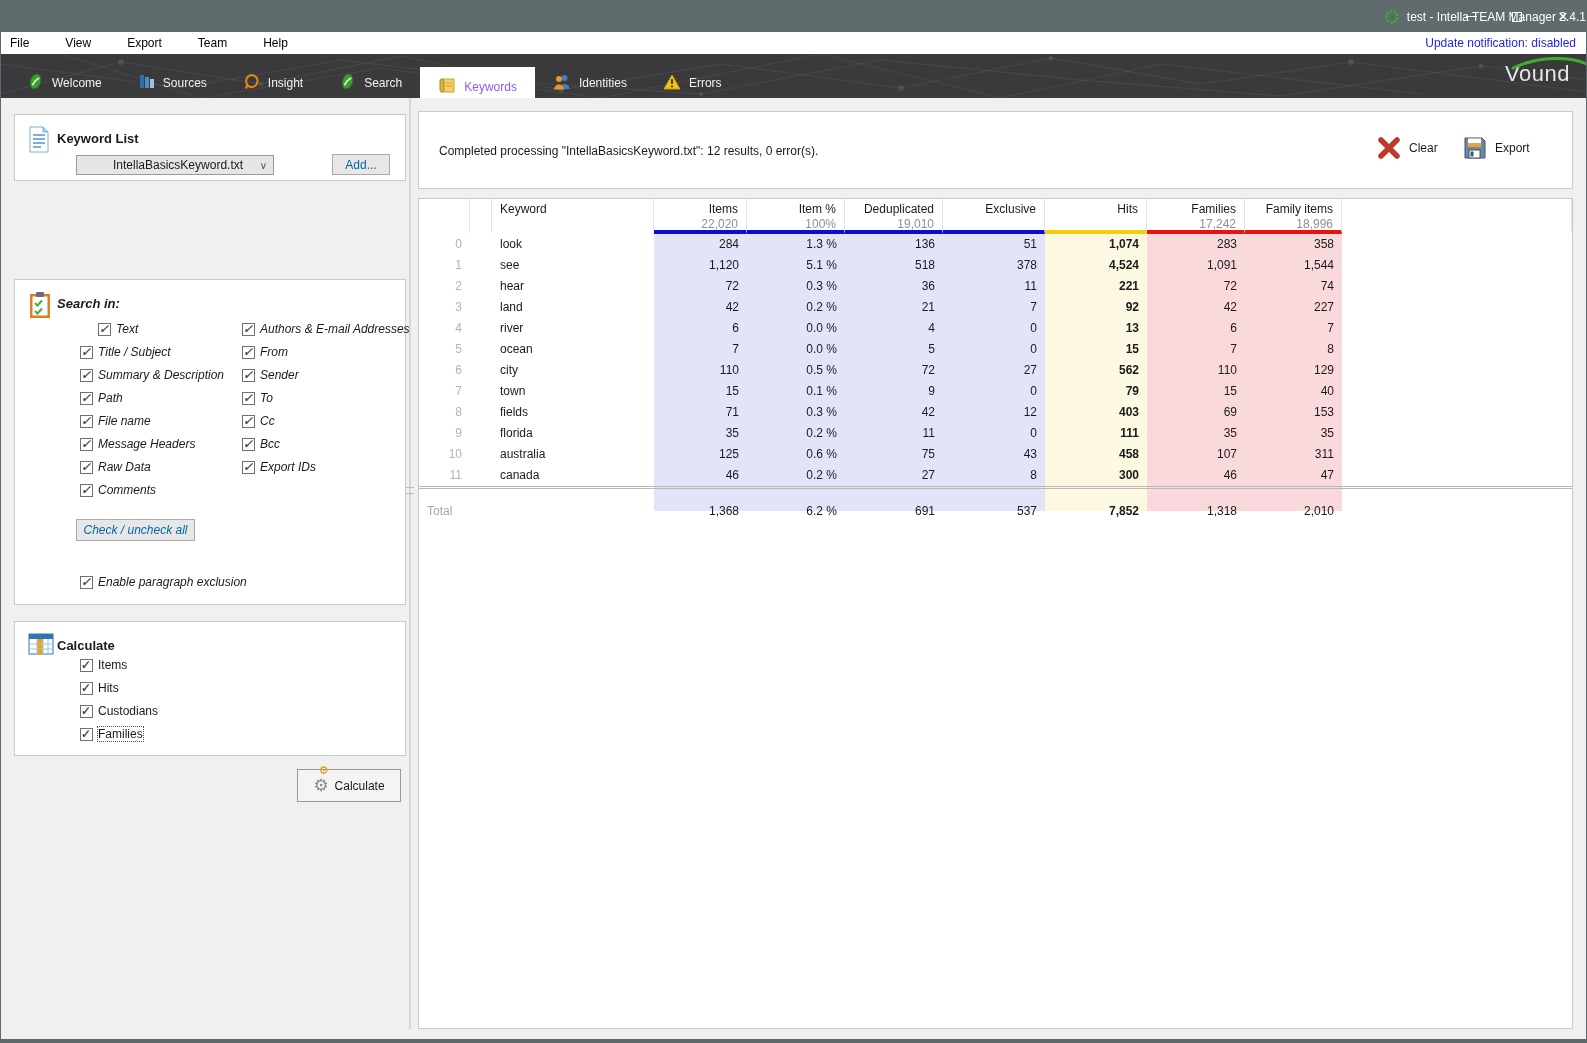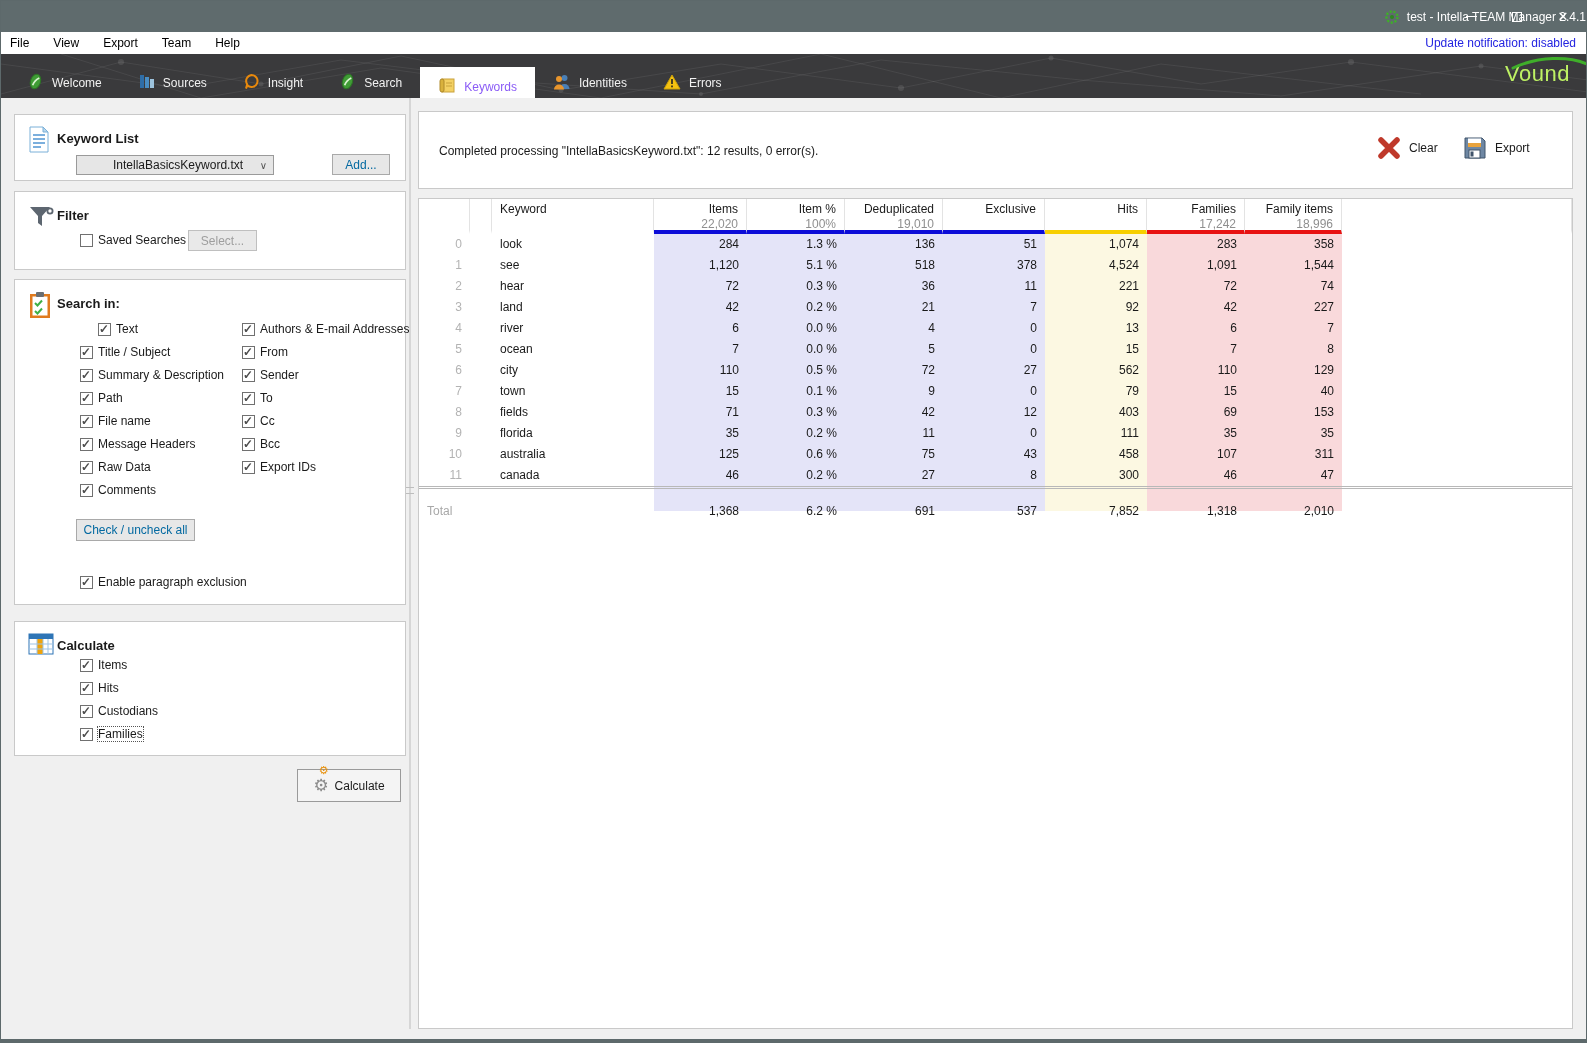--- a/index.html
+++ b/index.html
@@ -13,31 +13,31 @@
   .app-icon { margin:0 7px 0 8px; display:inline-flex; }
   .title-text { font-size:12px; color:#fff; }
   .win-controls { position:absolute; right:0; top:0; height:31px; display:flex; }
   .win-btn { width:46px; height:31px; display:flex; align-items:center; justify-content:center; color:#fff; cursor:default; }
   .glyph-min { display:block; width:11px; height:1px; background:#fff; }
   .glyph-max { display:block; width:10px; height:10px; border:1px solid #fff; }
   .glyph-close { font-size:13px; line-height:1; }
 
   
   .menubar { position:absolute; left:0; top:31px; width:100%; height:22px; background:#fff; display:flex; align-items:center; }
-  .menu-item { padding:0 12px; height:22px; line-height:22px; color:#000; }
+  .menu-item { padding:0 18px; height:22px; line-height:22px; color:#000; }
   .menu-item:first-child { padding-left:9px; }
   .update-note { position:absolute; right:10px; color:#2424e0; }
 
   
   .tabbar { position:absolute; left:0; top:53px; width:100%; height:44px; background:#3a3a3c; overflow:hidden;padding-left:8px; }
   .plexus { position:absolute; left:0; top:0; }
   .tabs { position:absolute; left:8px; bottom:0; display:flex; height:30px; }
   .tab { display:flex; align-items:center; gap:8px; padding:0 18px; height:30px; color:#f2f2f2; font-size:12px; position:relative; }
   .tab.active { background:#fff; color:#8b5cf6; height:39px; margin-top:-1px; }
-  .brand { position:absolute; right:16px; top:7px; color:#bef264; font-size:22px; letter-spacing:0.5px; }
+  .brand { position:absolute; right:16px; top:7px; color:#e5e5e5; font-size:22px; letter-spacing:0.5px; }
   .brand .swoosh { position:absolute; left:-6px; top:-7px; }
 
   
   .content { position:absolute; left:0; top:97px; width:100%; height:931px; background:#f0f0f0; }
   .panel { position:absolute; background:#fff; border:1px solid #c9c9c9; }
   .panel-title { position:absolute; left:42px; top:16px; font-weight:bold; font-size:13px; }
   .panel-icon { position:absolute; left:13px; top:11px; }
   .splitter { position:absolute; left:408px; top:0; width:2px; height:931px; background:#d6d6d6; }
   .splitter-grip { position:absolute; left:405px; top:389px; width:8px; height:7px; border-top:1px solid #bdbdbd; border-bottom:1px solid #bdbdbd; }
 
@@ -70,21 +70,21 @@
   .hcell .hl { text-align:right; }
   .hcell .hs { text-align:right; color:#8f8f8f; margin-top:1px; }
   .hcell.hkey .hl { text-align:left; }
   .bar-blue   { border-bottom-color:#0c0cd8 !important; }
   .bar-yellow { border-bottom-color:#f7cf00 !important; }
   .bar-red    { border-bottom-color:#e81212 !important; }
   .cell { height:21px; line-height:21px; padding:0 8px; text-align:right; white-space:nowrap; overflow:hidden; }
   .cell.left { text-align:left; }
   .rownum { color:#b3b3b3; }
   .tint-blue   { background:#e4e4f8; }
-  .tint-yellow { background:#fcf8e2; }
+  .tint-yellow { background:#fcf8e2;font-weight:bold; }
   .tint-pink   { background:#f9d9db; }
   .total-cell { height:24px; line-height:22px; border-top:3px double #b8b8b8; padding:11px 8px; text-align:right; }
   .total-label { color:#a8a8a8; text-align:left; }
 </style>
 </head>
 <body>
 
 <div class="window">
 
   <div class="titlebar">
@@ -219,38 +219,22 @@
       <span class="panel-title">Keyword List</span>
       <div class="select-box" style="left:61px; top:40px; width:198px;padding-left:36px;">
         <span class="sel-text">IntellaBasicsKeyword.txt</span>
         <span class="chev">∨</span>
       </div>
       <div class="btn" style="left:317px; top:39px; width:58px; height:21px;">
         <span>Add...</span>
       </div>
     </div>
 
-    <div class="panel" style="left:13px; top:93px; width:392px; height:79px;">
-      <span class="panel-icon">
-        <svg width="26" height="26" viewBox="0 0 26 26">
-          <path d="M2 4 h20 l-8 9 v10 l-4 -3 v-7 z" fill="#5d6670"></path>
-          <circle cx="22" cy="8" r="2.6" fill="none" stroke="#5d6670" stroke-width="1.8"></circle>
-        </svg>
-      </span>
-      <span class="panel-title">Filter</span>
-      <label class="cb-item" style="left:65px; top:41px;">
-        <span class="cb"></span>
-        <span class="cb-label">Saved Searches</span>
-      </label>
-      <div class="btn disabled" style="left:173px; top:38px; width:69px; height:21px;">
-        <span>Select...</span>
-      </div>
-    </div>
-
-    <div class="panel" style="left:13px; top:181px; width:392px; height:326px;">
+
+    <div class="panel" style="left:13px; top:181px; width:392px; height:326px;font-style:italic;">
       <span class="panel-icon">
         <svg width="24" height="28" viewBox="0 0 24 28">
           <rect x="2" y="3" width="20" height="24" fill="#e07b1f"></rect>
           <rect x="4.5" y="5.5" width="15" height="19" fill="#fff"></rect>
           <rect x="8" y="1" width="8" height="5" rx="1" fill="#6a6f74"></rect>
           <path d="M7 12 l2.5 2.5 l4.5 -5" fill="none" stroke="#3faf46" stroke-width="2"></path>
           <path d="M7 20 l2.5 2.5 l4.5 -5" fill="none" stroke="#3faf46" stroke-width="2"></path>
         </svg>
       </span>
       <span class="panel-title">Search in:</span>

